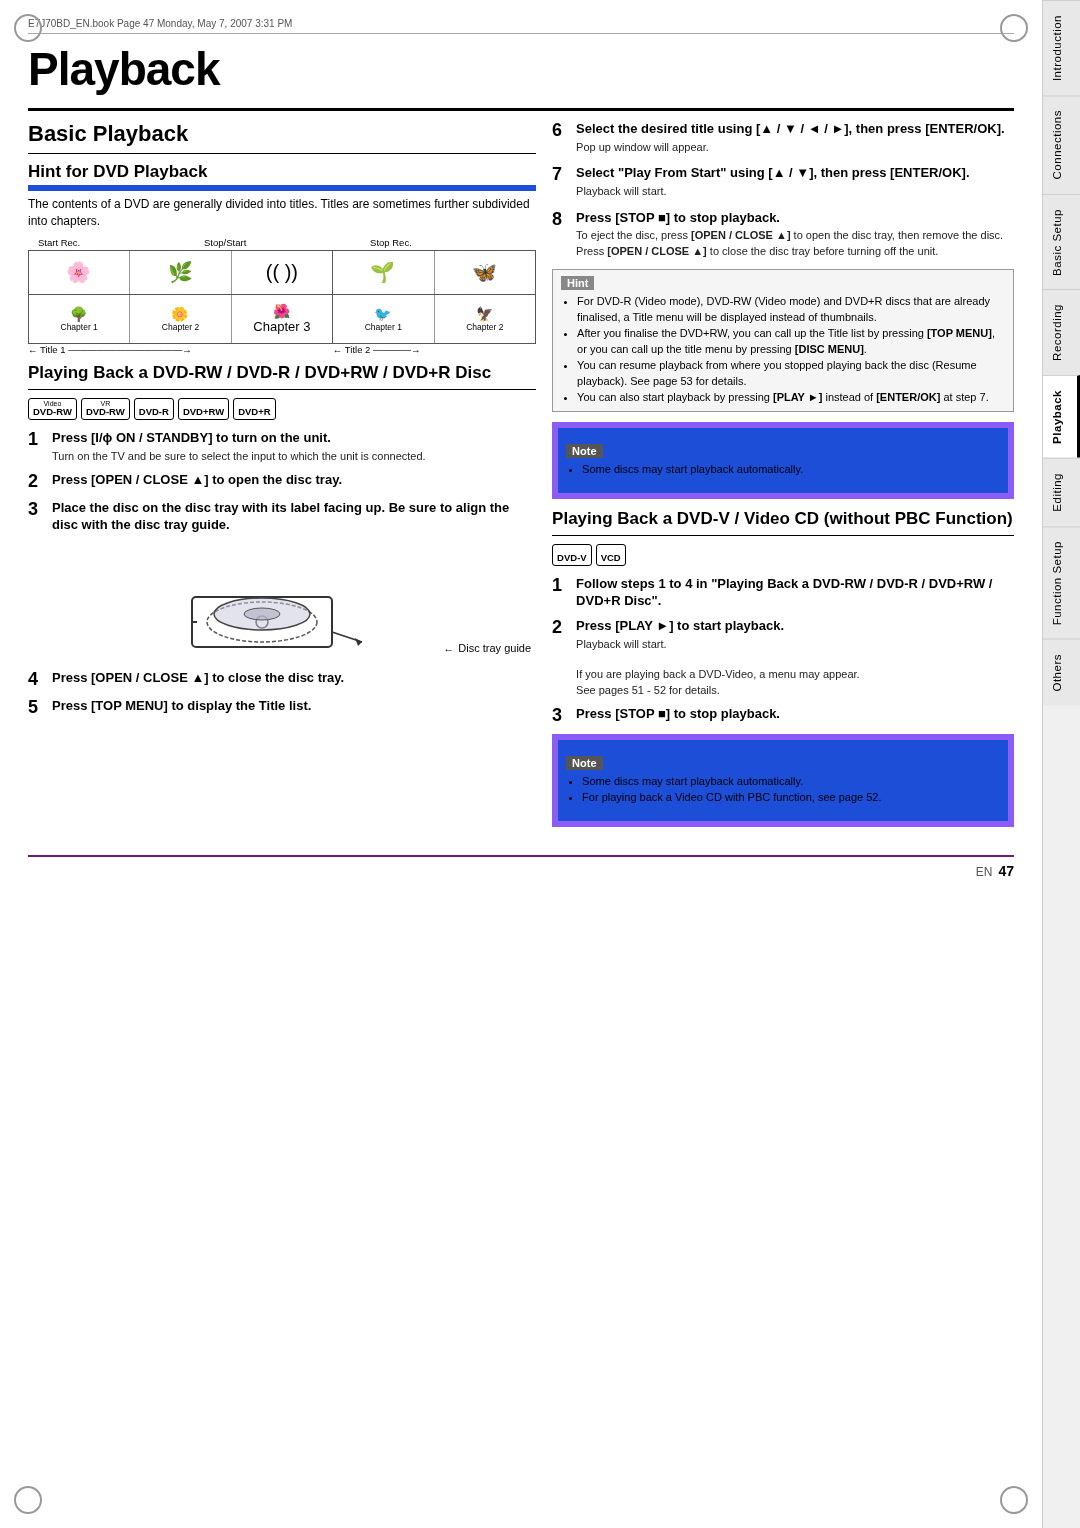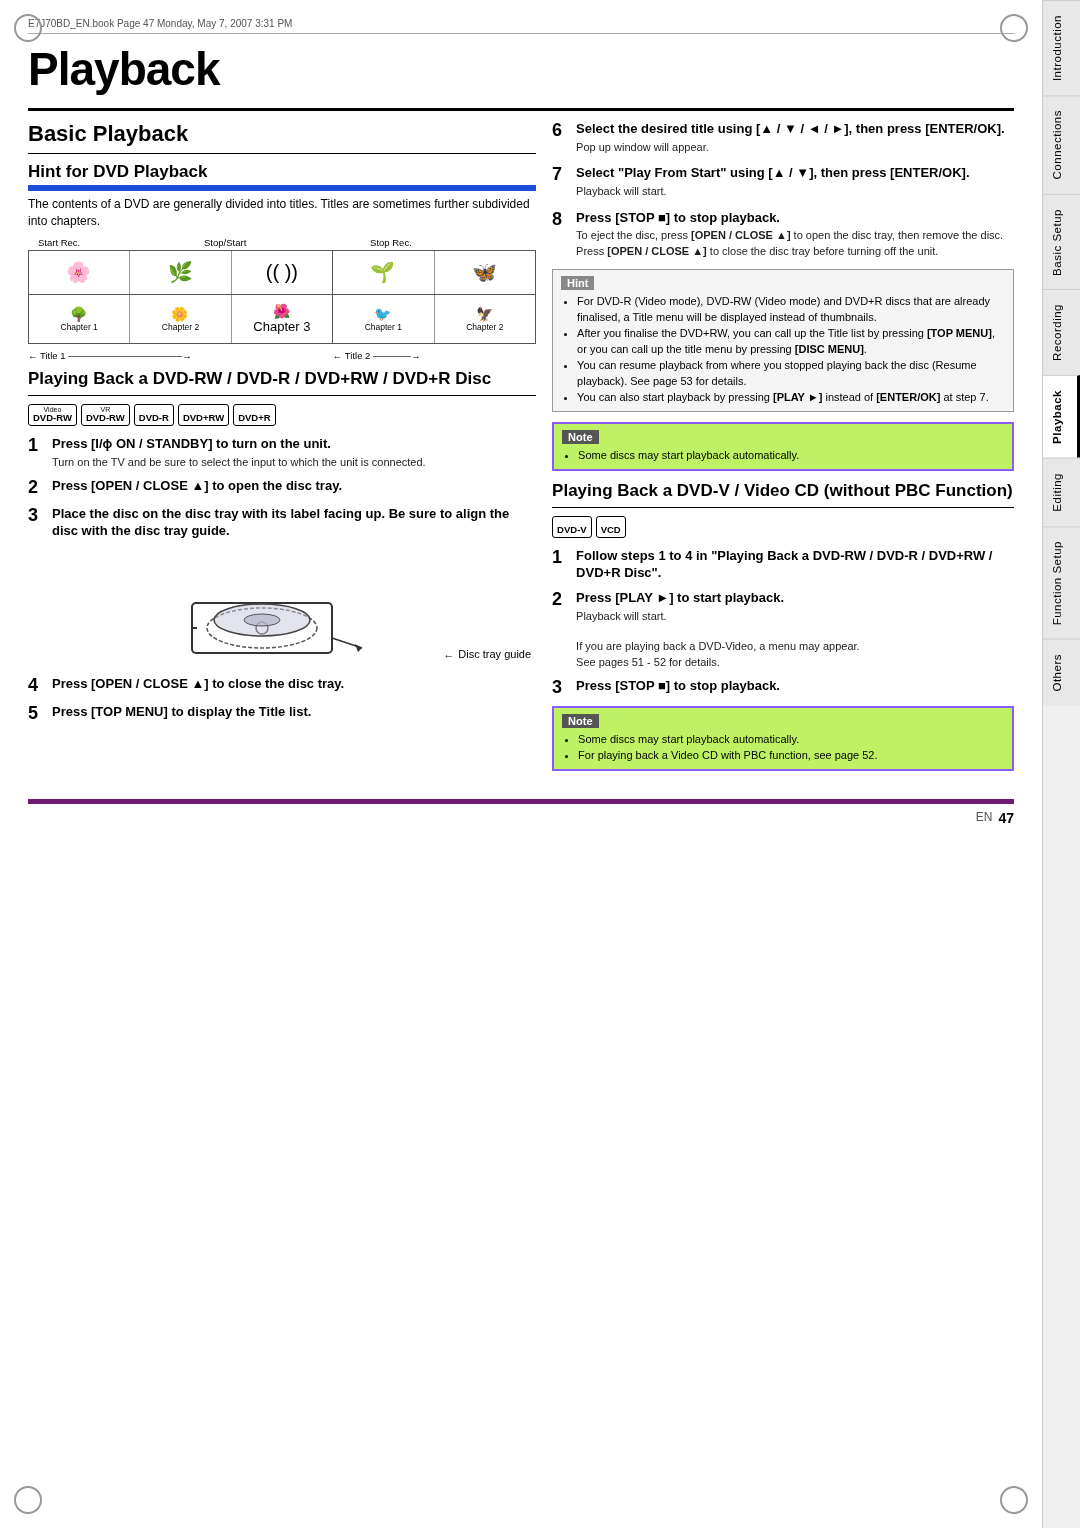--- a/index.html
+++ b/index.html
@@ -209,24 +209,24 @@
       font-weight: bold;
       background: #888;
       color: #fff;
       display: inline-block;
       padding: 1px 6px;
       margin-bottom: 4px;
       text-align: right;
     }
 
     .note-box {
-      background: #bef264;
-      border: 2px solid #8b5cf6;
+      background: #1d4ed8;
+      border: 6px solid #8b5cf6;
       margin-bottom: 10px;
-      padding: 5px 8px;
+      padding: 15px 8px;
     }
 
     .note-box-title {
       font-size: 11px;
       font-weight: bold;
       background: #555;
       color: #fff;
       display: inline-block;
       padding: 1px 6px;
       margin-bottom: 4px;
@@ -236,24 +236,24 @@
       list-style: disc;
       padding-left: 16px;
       font-size: 11px;
       line-height: 1.45;
     }
 
     
     .page-footer {
       display: flex;
       justify-content: flex-end;
-      align-items: flex-start;
+      align-items: flex-end;
       margin-top: 18px;
       padding-top: 6px;
-      border-top: 5px solid #701a75;
+      border-top: 2px solid #701a75;
     }
 
     .page-number {
       font-size: 14px;
       font-weight: bold;
     }
 
     .page-en {
       font-size: 12px;
       color: #555;
@@ -316,21 +316,21 @@
       font-size: 16px;
     }
 
     .diagram-cell:last-child {
       border-right: none;
     }
 
     .title-row {
       display: flex;
       font-size: 9.5px;
-      margin-top: 6px;
+      margin-top: 0;
     }
 
     .title-row span {
       flex: 1;
     }
 
     .step-title b, .step-body b {
       font-weight: bold;
     }
   </style>

